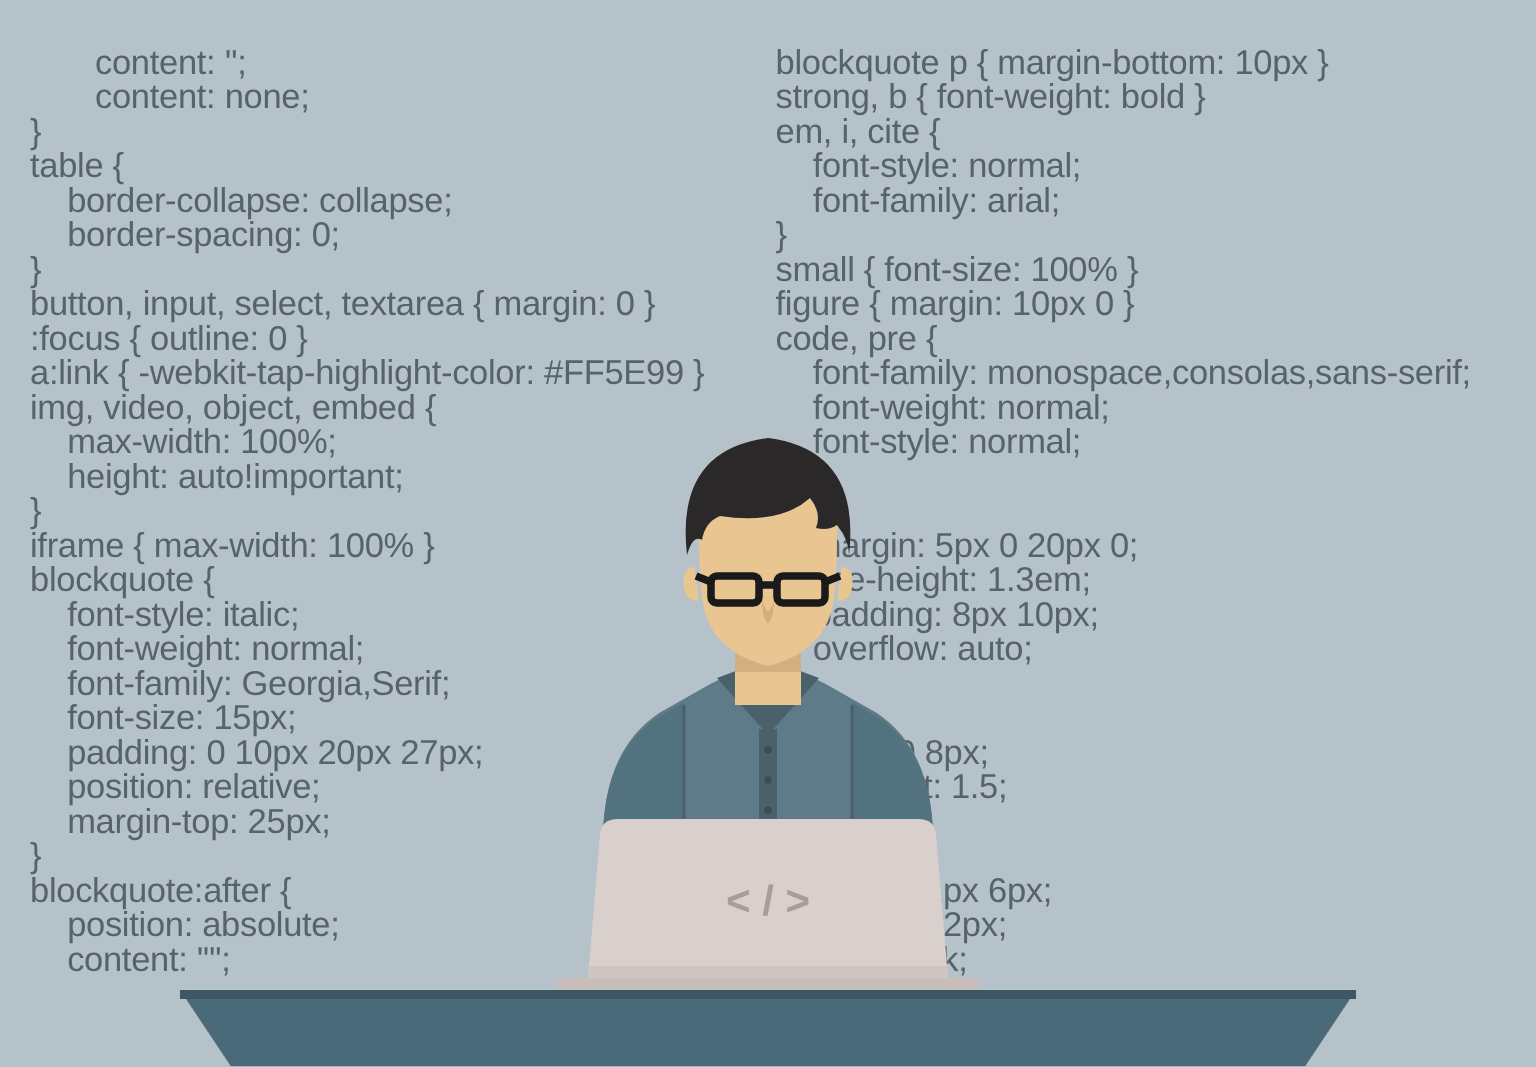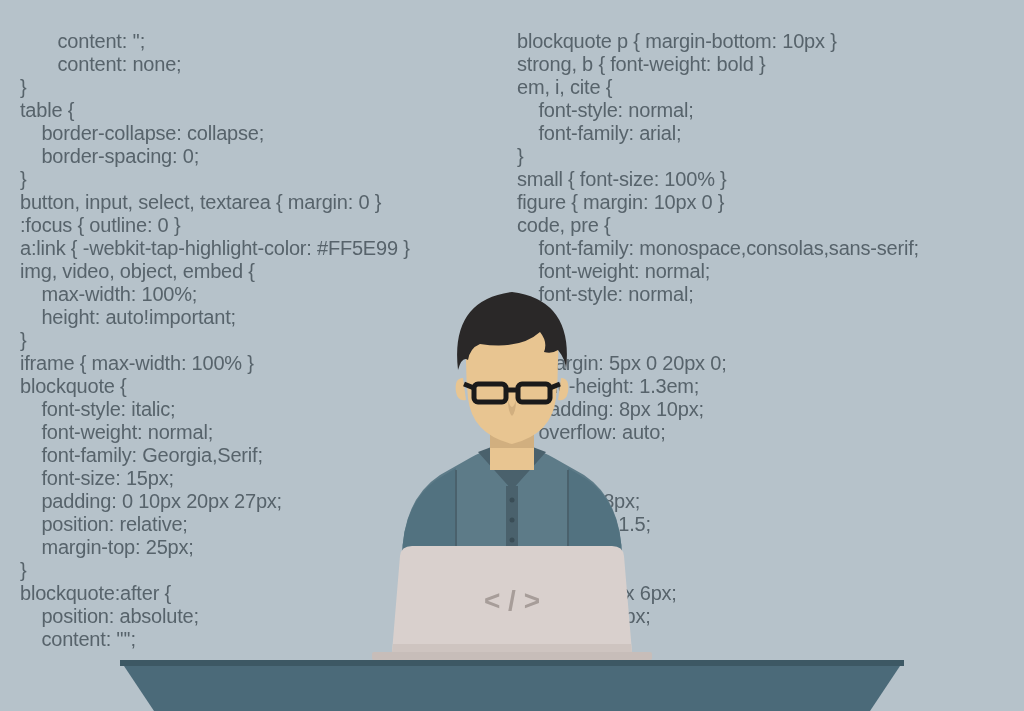--- a/index.html
+++ b/index.html
@@ -15,21 +15,21 @@
   .code-layer {
     position: absolute;
     top: 0;
     left: 0;
     right: 0;
     bottom: 0;
     display: flex;
     padding: 30px 20px 0 20px;
     box-sizing: border-box;
     color: #57636b;
-    font-size: 20px;
+    font-size: 23px;
     line-height: 23px;
     white-space: pre;
     font-family: Arial, Helvetica, sans-serif;
     letter-spacing: -0.2px;
   }
   .code-col {
     flex: 1;
   }
   .code-col.right {
     padding-left: 10px;

